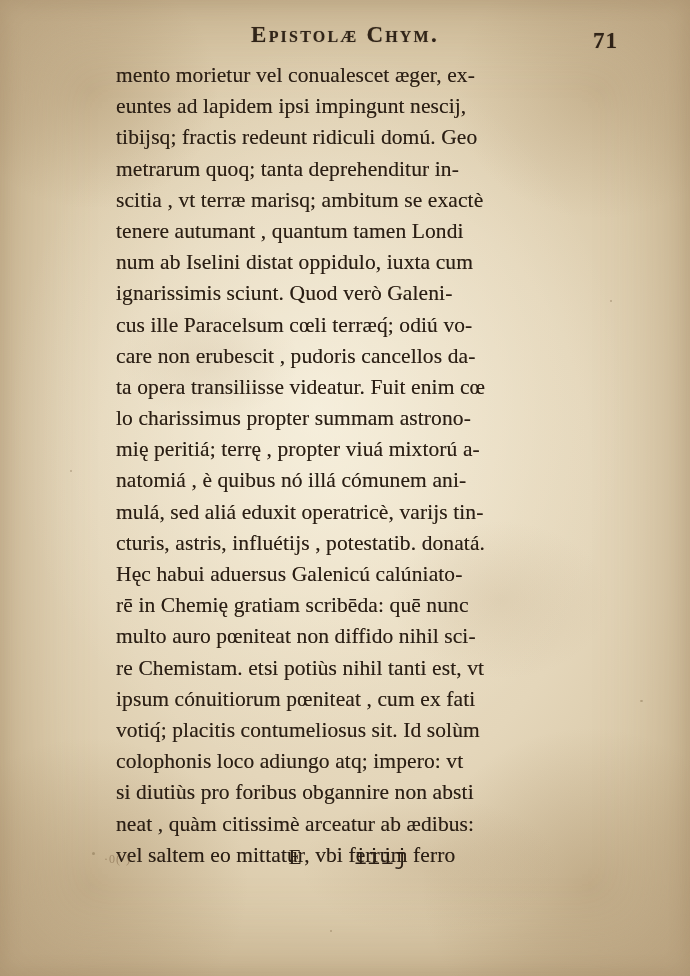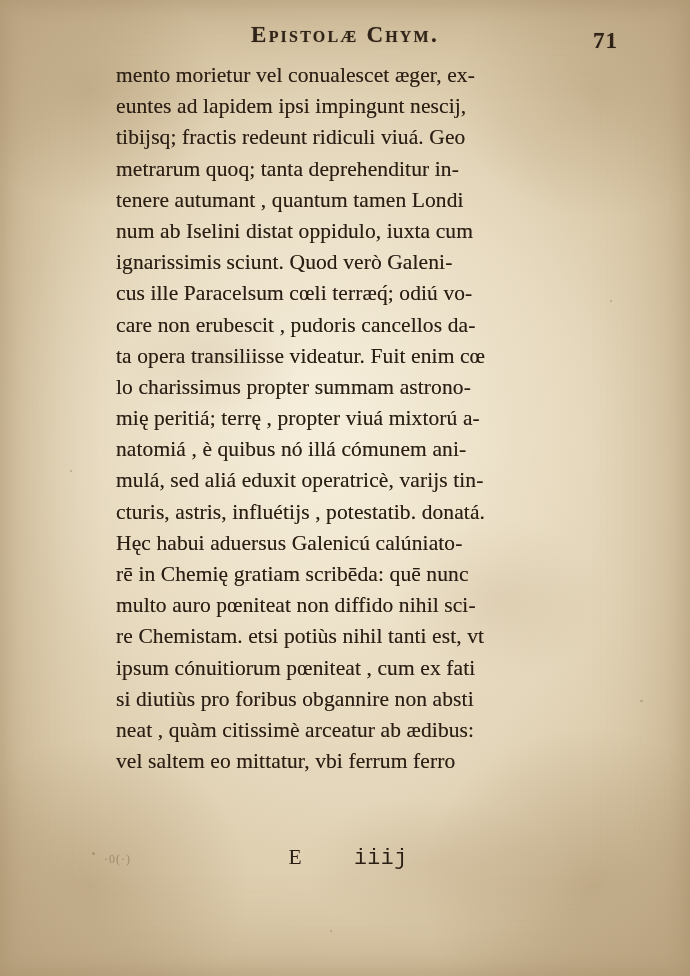--- a/index.html
+++ b/index.html
@@ -137,38 +137,41 @@
 
   <div id="text-block">
     <div class="header">
       <span class="running-title">Epistolæ Chym.</span>
     </div>
     <div class="folio">71</div>
 
     <div class="body-text">
       <div class="line">mento morietur vel conualescet æger, ex-</div>
       <div class="line">euntes ad lapidem ipsi impingunt nescij,</div>
-      <div class="line">tibijsq; fractis redeunt ridiculi viuá. Geo</div>
+      <div class="line">tibijsq; fractis redeunt ridiculi domú. Geo</div>
       <div class="line">metrarum quoq; tanta deprehenditur in-</div>
+      <div class="line">scitia , vt terræ marisq; ambitum se exactè</div>
       <div class="line">tenere autumant , quantum tamen Londi</div>
       <div class="line">num ab Iselini distat oppidulo, iuxta cum</div>
       <div class="line">ignarissimis  sciunt.   Quod verò Galeni-</div>
       <div class="line">cus ille Paracelsum cœli terræq́; odiú vo-</div>
       <div class="line">care non  erubescit , pudoris cancellos da-</div>
       <div class="line">ta opera transiliisse videatur. Fuit enim cœ</div>
       <div class="line">lo charissimus propter summam astrono-</div>
       <div class="line">mię peritiá; terrę , propter viuá mixtorú a-</div>
       <div class="line">natomiá , è quibus nó illá cómunem ani-</div>
       <div class="line">mulá, sed aliá eduxit operatricè, varijs tin-</div>
       <div class="line">cturis, astris, influétijs , potestatib. donatá.</div>
       <div class="line">Hęc habui aduersus Galenicú calúniato-</div>
       <div class="line">rē in Chemię gratiam scribēda: quē nunc</div>
       <div class="line">multo auro pœniteat non diffido nihil sci-</div>
       <div class="line">re Chemistam. etsi potiùs nihil tanti est, vt</div>
       <div class="line">ipsum cónuitiorum pœniteat , cum ex fati</div>
+      <div class="line">votiq́; placitis contumeliosus sit. Id solùm</div>
+      <div class="line">colophonis loco adiungo atq; impero: vt</div>
       <div class="line">si diutiùs pro foribus obgannire non absti</div>
       <div class="line">neat , quàm citissimè arceatur ab ædibus:</div>
       <div class="line">vel saltem eo  mittatur, vbi ferrum ferro</div>
     </div>
 
     <div class="faint-mark">·0(·)</div>
 
     <div class="catchline">
       <span class="sig-left">E</span>
       <span class="sig-right">iiij</span>

